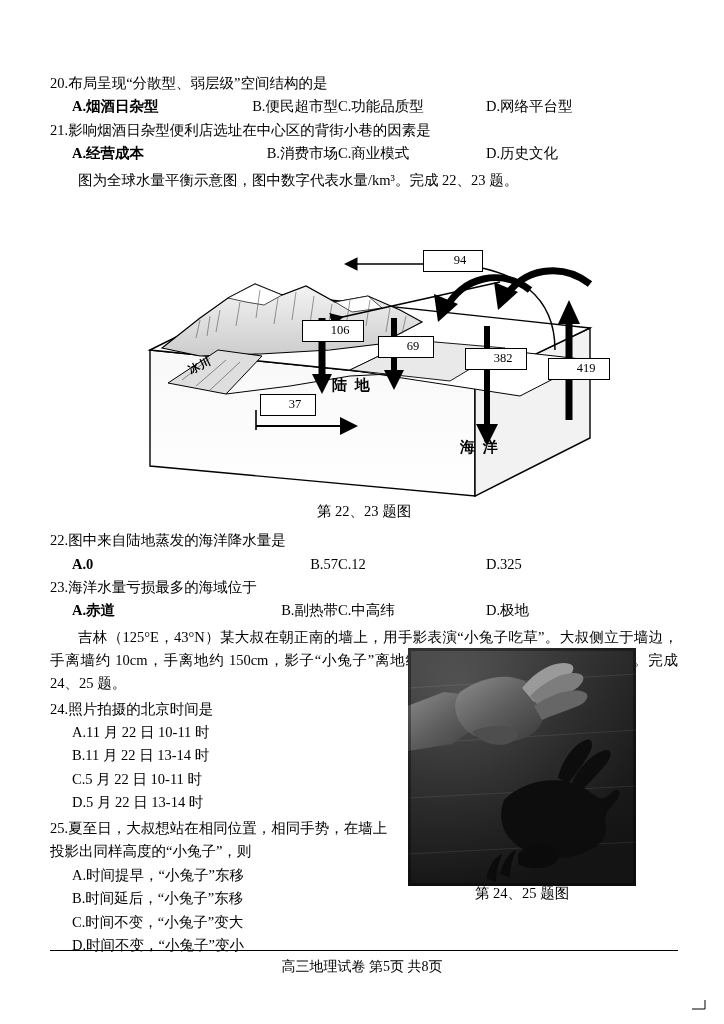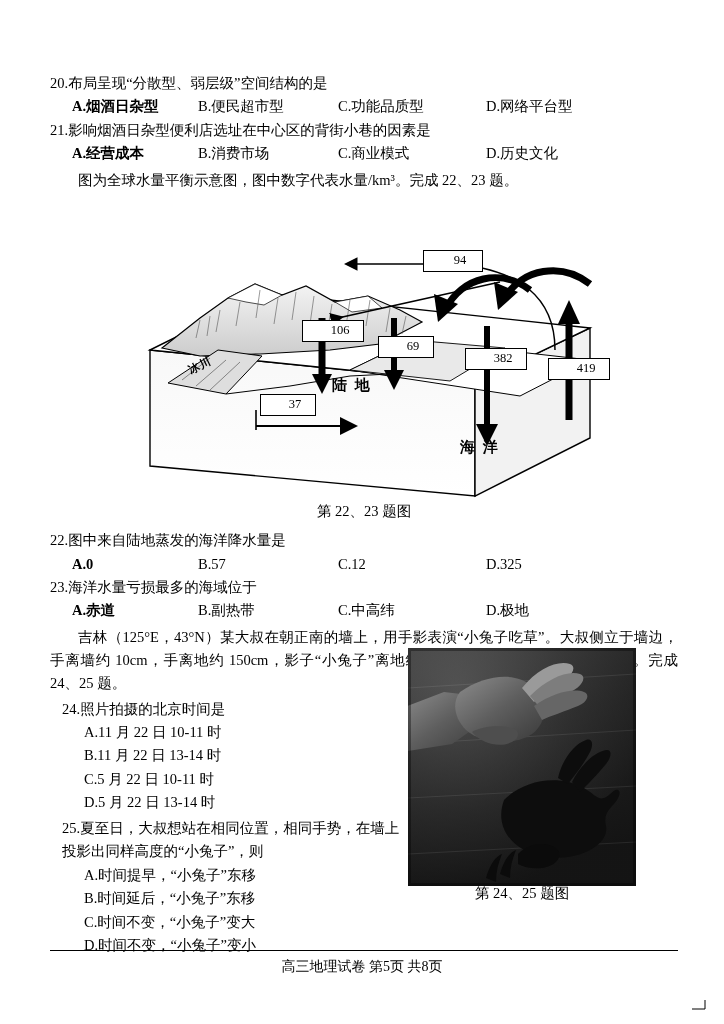--- a/index.html
+++ b/index.html
@@ -36,21 +36,21 @@
   }
   .opts {
     font-size: 14.5px;
     line-height: 1.55;
     margin: 0 0 1px 0;
     display: flex;
     padding-left: 22px;
   }
   .opts span { display: inline-block; }
   .o1 { width: 126px; font-weight: bold; }
-  .o2 { width: 140px; }
+  .o2 { width: 140px; text-align: right; }
   .o3 { width: 148px; }
   .o4 { width: 140px; }
   .para {
     font-size: 14.5px;
     line-height: 1.6;
     margin: 4px 0 2px 0;
     text-indent: 28px;
     text-align: justify;
   }
   .indent-list {
@@ -139,21 +139,20 @@
     position: absolute;
     right: 18px;
     bottom: 14px;
     width: 14px;
     height: 10px;
   }
   .q-block { margin-top: 2px; }
   .tight { margin-top: 0; }
   .lower-left {
     width: 360px;
-    margin-left: 12px;
   }
 </style>
 </head>
 <body>
 
 <div class="page">
 
   <div class="content">
 
     <div class="q-block">

